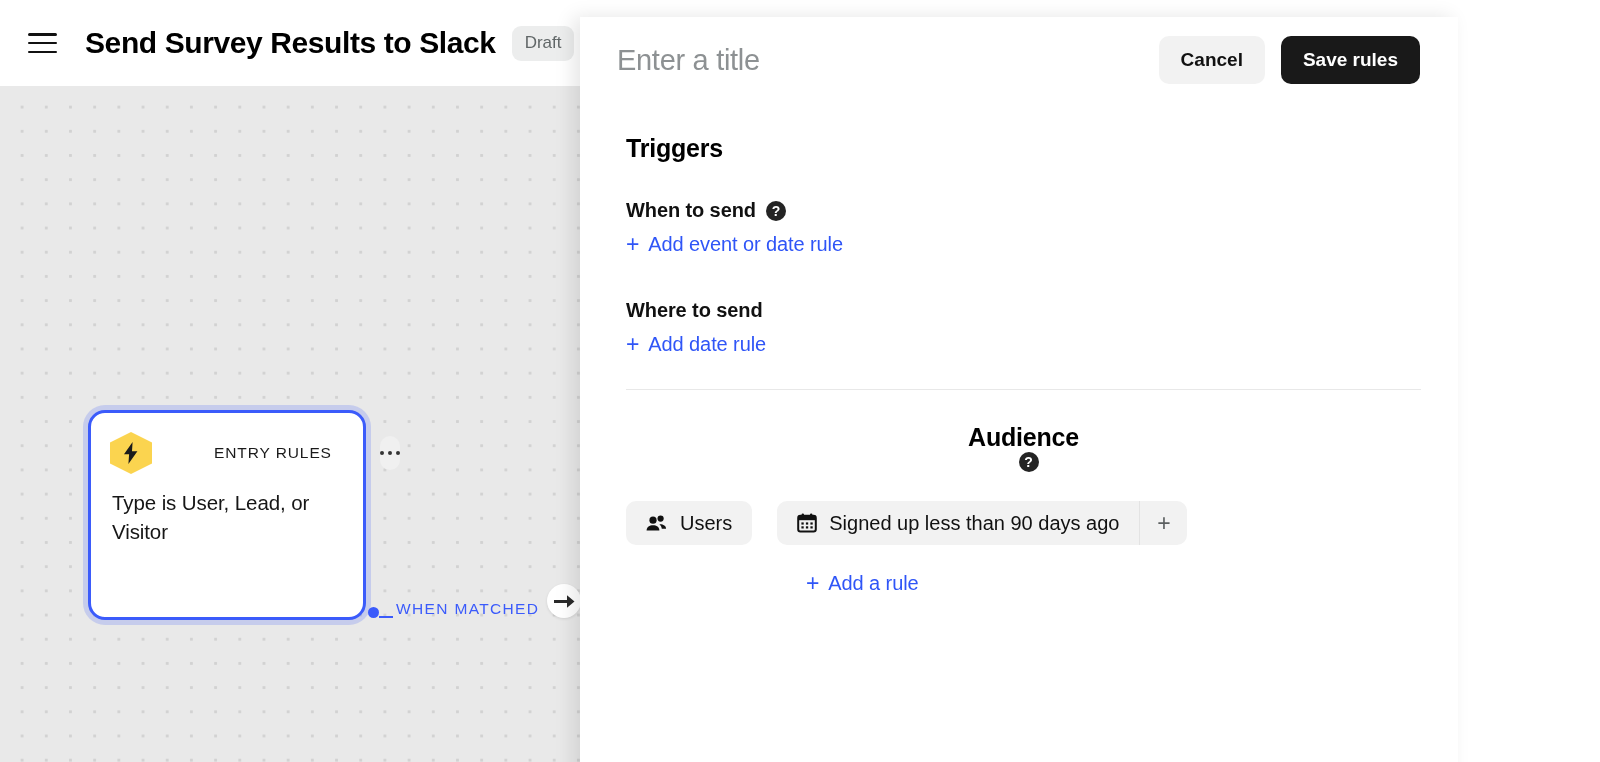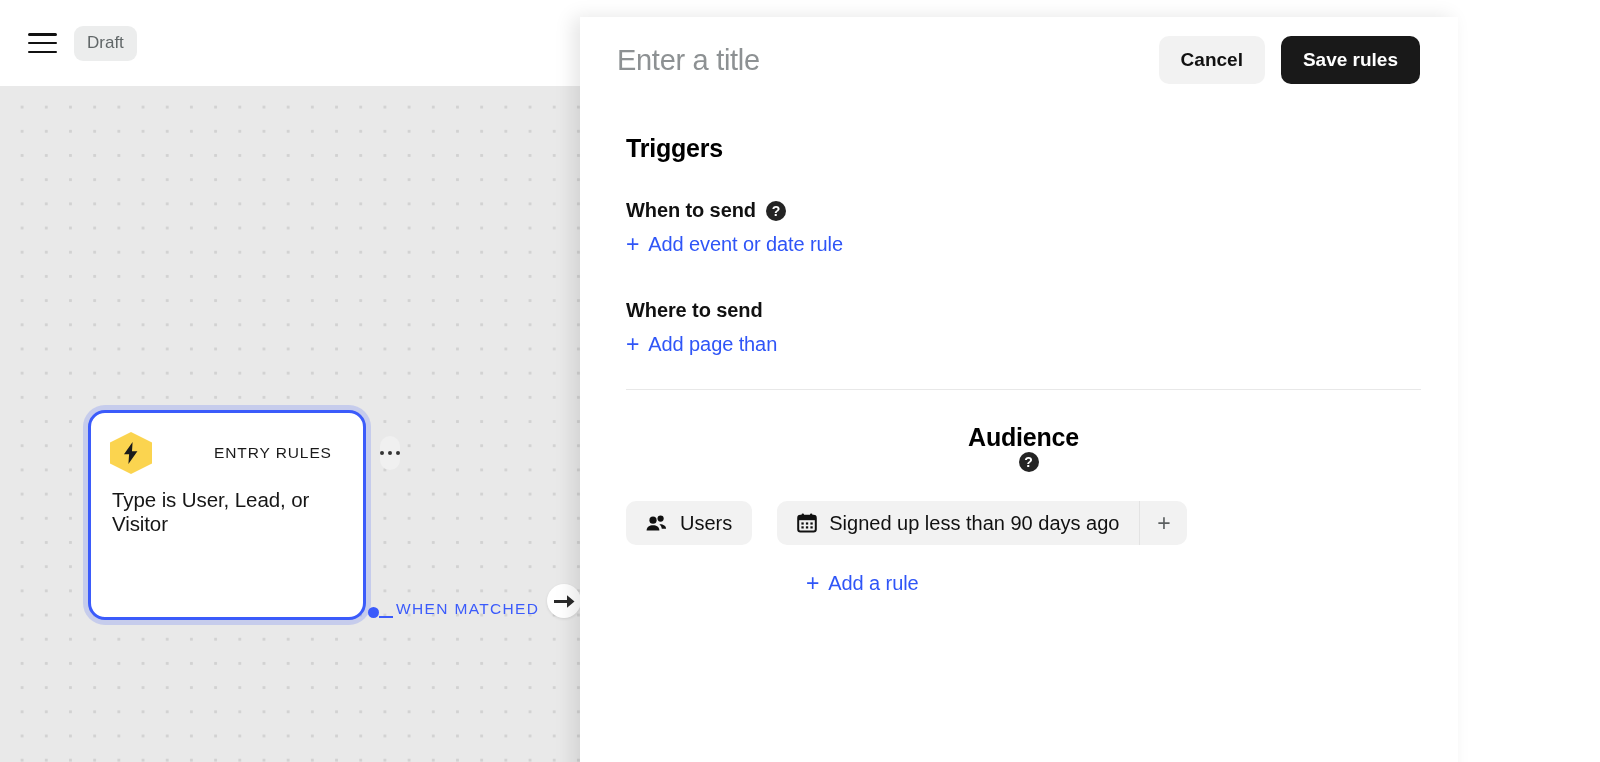--- a/index.html
+++ b/index.html
@@ -142,21 +142,21 @@
   .dots-btn i {
     width: 4.5px; height: 4.5px;
     border-radius: 50%;
     background: #343434;
     display: block;
   }
 
   .entry-body {
     padding: 14px 20px 0 21px;
     font-size: 20.5px;
-    line-height: 24px;
+    line-height: 29px;
     color: #161616;
     letter-spacing: -0.1px;
   }
 
   
   .connector {
     position: absolute;
     left: 368px;
     top: 500px;
     display: flex;
@@ -406,20 +406,21 @@
 <body>
 
 <div id="app">
 
   <div class="app-topbar">
     <div class="hamburger">
       <span></span>
         <span></span>
         <span></span>
     </div>
+    <div class="flow-title">Send Survey Results to Slack</div>
     <div class="draft-badge">Draft</div>
   </div>
 
   <div class="canvas">
 
     <div class="entry-card">
       <div class="entry-card-head">
         <div class="bolt-hex">
           <svg width="18" height="22" viewBox="0 0 18 22" aria-hidden="true">
             <path d="M10.6 0 2 12.2h5.1L6.4 22 15.4 9.3h-5.4z" fill="#1b1b1b"></path>
@@ -470,21 +471,21 @@
       <button class="add-link">
         <span class="plus">+</span>
         <span>Add event or date rule</span>
       </button>
 
       <div class="field-label lbl-where">
         <span>Where to send</span>
       </div>
       <button class="add-link">
         <span class="plus">+</span>
-        <span>Add page than</span>
+        <span>Add date rule</span>
       </button>
 
       <div class="divider"></div>
 
       
       <div class="section-title sec-audience">
         <span>Audience</span>
         <span class="help-icon">?</span>
       </div>
 

